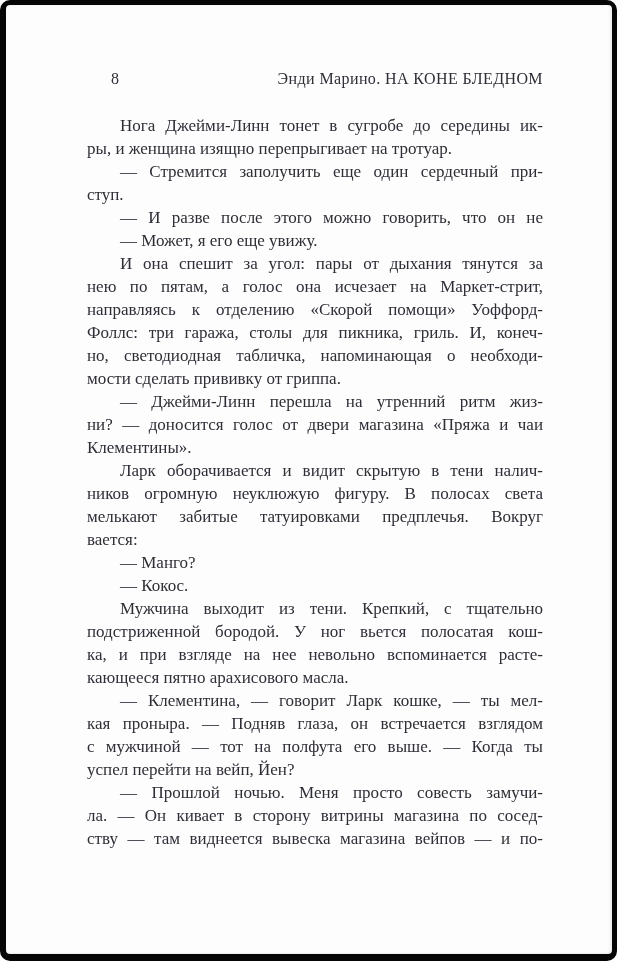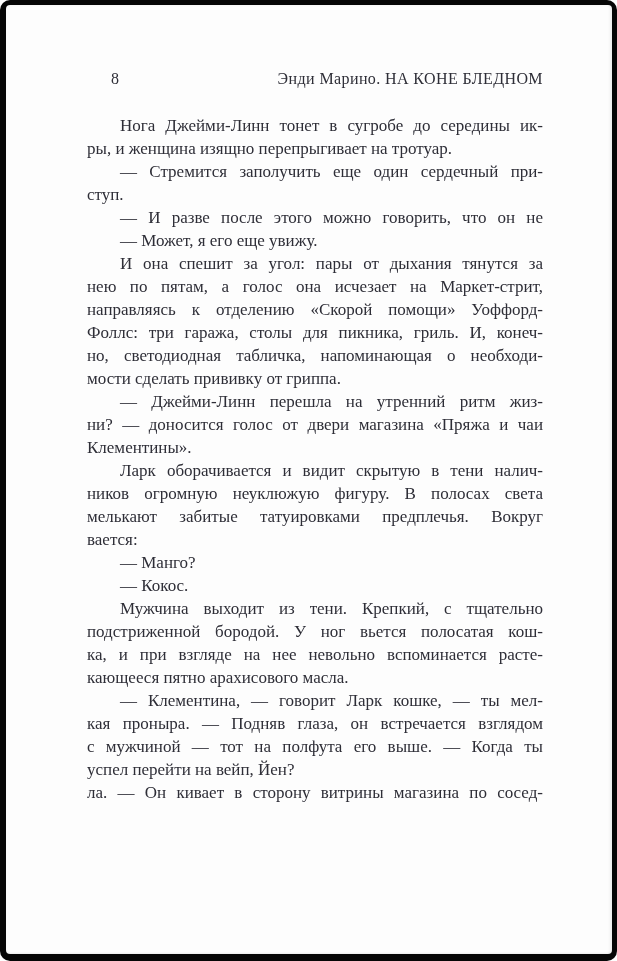--- a/index.html
+++ b/index.html
@@ -100,16 +100,18 @@
         <div class="line first last">— Манго?</div>
         <div class="line first last">— Кокос.</div>
         <div class="line first">Мужчина выходит из тени. Крепкий, с тщательно</div>
         <div class="line">подстриженной бородой. У ног вьется полосатая кош-</div>
         <div class="line">ка, и при взгляде на нее невольно вспоминается расте-</div>
         <div class="line last">кающееся пятно арахисового масла.</div>
         <div class="line first">— Клементина, — говорит Ларк кошке, — ты мел-</div>
         <div class="line">кая проныра. — Подняв глаза, он встречается взглядом</div>
         <div class="line">с мужчиной — тот на полфута его выше. — Когда ты</div>
         <div class="line last">успел перейти на вейп, Йен?</div>
+        <div class="line first">— Прошлой ночью. Меня просто совесть замучи-</div>
         <div class="line">ла. — Он кивает в сторону витрины магазина по сосед-</div>
+        <div class="line">ству — там виднеется вывеска магазина вейпов — и по-</div>
       </div>
   </div>
 </div>
 
 </body></html>

